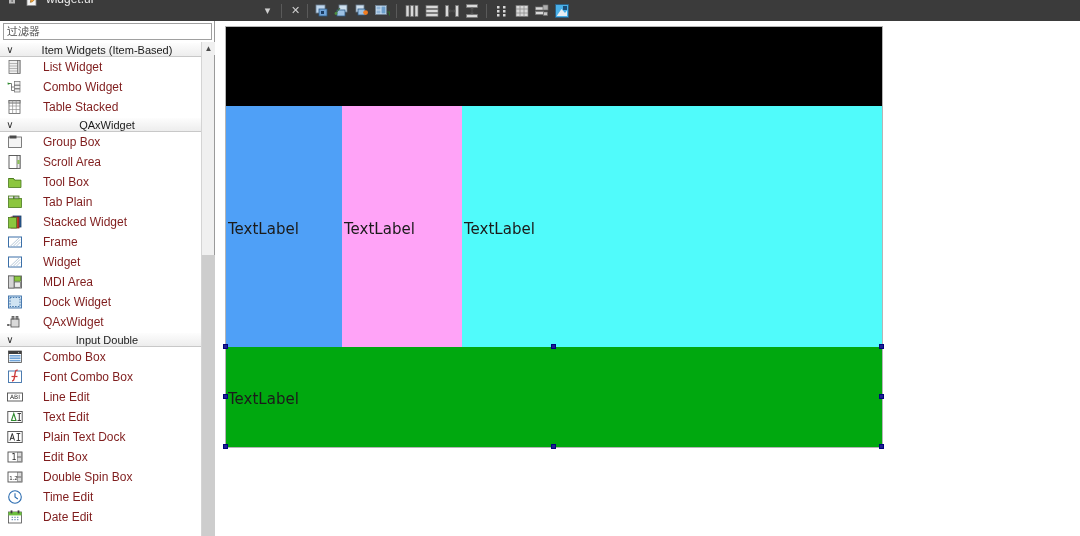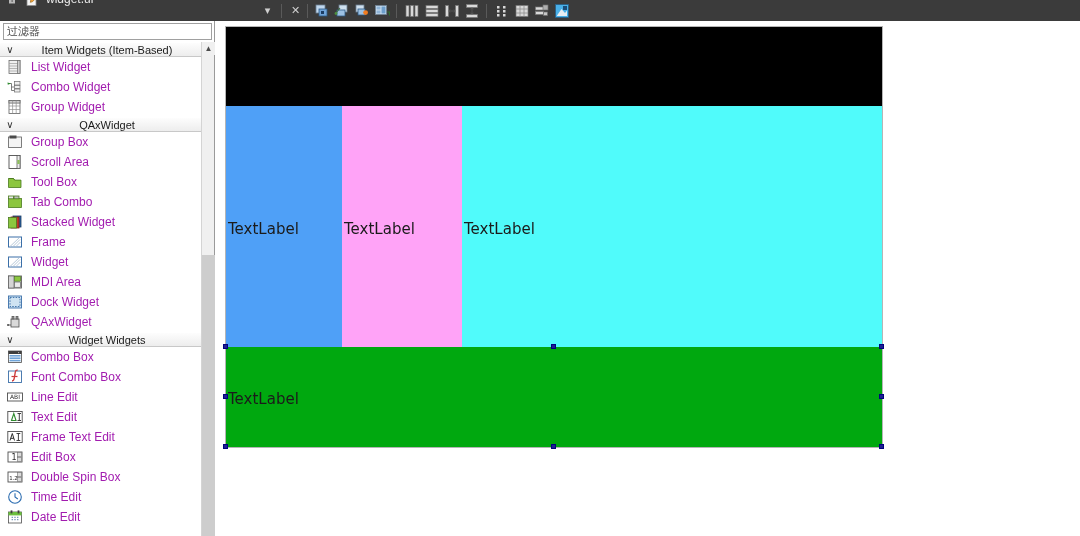--- a/index.html
+++ b/index.html
@@ -59,21 +59,21 @@
     border-top: 1px solid #ffffff; border-bottom: 1px solid #c8c8c8;
     font-size: 11px; color: #1a1a1a; position: relative;
   }
   .grouphdr .chev {
     position: absolute; left: 4px; top: 1px; width: 12px; height: 12px;
     color: #333; font-size: 10px; line-height: 12px; text-align: center;
   }
   .grouphdr .ghlabel { width: 100%; text-align: center; font-size: 11px; }
   .witem {
     height: 20px; display: flex; align-items: center; padding-left: 7px;
-    font-size: 12px; color: #a21caf;
+    font-size: 12px; color: #7f1d1d; gap: 12px;
   }
   .witem .ic { width: 16px; height: 16px; margin-right: 8px; flex: 0 0 16px;
     display:flex; align-items:center; justify-content:center; }
   .witem .lbl { white-space: nowrap; }
 
   .vscroll {
     position: absolute; right: 0px; top: 21px; width: 13px; height: 494px;
     background: #f0f0f0; border-left: 1px solid #d4d4d4;
   }
   .vscroll .uparrow {
@@ -278,21 +278,21 @@
           <span class="lbl">Combo Widget</span>
         </div>
         <div class="witem">
           <span class="ic">
             <svg width="16" height="16" viewBox="0 0 16 16">
               <rect x="2" y="1.5" width="11" height="13" fill="#ffffff" stroke="#5f5f5f" stroke-width="0.8"></rect>
               <rect x="2" y="1.5" width="11" height="2.6" fill="#cfcfcf" stroke="#5f5f5f" stroke-width="0.7"></rect>
               <path d="M5.6 1.5v13M9.2 1.5v13M2 7h11M2 10.5h11" stroke="#8e8e8e" stroke-width="0.7"></path>
             </svg>
           </span>
-          <span class="lbl">Group Widget</span>
+          <span class="lbl">Table Stacked</span>
         </div>
         <div class="grouphdr">
           <span class="chev">∨</span>
           <span class="ghlabel">QAxWidget</span>
         </div>
         <div class="witem">
           <span class="ic">
             <svg width="16" height="16" viewBox="0 0 16 16">
               <rect x="1.5" y="3" width="13" height="10.5" fill="#f4f4f4" stroke="#5f5f5f" stroke-width="0.8"></rect>
               <rect x="2.5" y="1.5" width="7" height="3" fill="#4b4b4b"></rect>
@@ -320,21 +320,21 @@
           <span class="lbl">Tool Box</span>
         </div>
         <div class="witem">
           <span class="ic">
             <svg width="16" height="16" viewBox="0 0 16 16">
               <rect x="1.5" y="4.5" width="13" height="9" fill="#8cc63f" stroke="#4a7a1e" stroke-width="0.8"></rect>
               <rect x="1.5" y="2" width="5" height="2.8" fill="#e8e8e8" stroke="#4a7a1e" stroke-width="0.8"></rect>
               <rect x="7" y="2" width="5" height="2.8" fill="#bdbdbd" stroke="#4a7a1e" stroke-width="0.8"></rect>
             </svg>
           </span>
-          <span class="lbl">Tab Combo</span>
+          <span class="lbl">Tab Plain</span>
         </div>
         <div class="witem">
           <span class="ic">
             <svg width="16" height="16" viewBox="0 0 16 16">
               <rect x="6" y="2" width="8" height="11" fill="#2b5f9e" stroke="#1b3c63" stroke-width="0.8"></rect>
               <rect x="4" y="3" width="8" height="11" fill="#c0392b" stroke="#7d2018" stroke-width="0.8"></rect>
               <rect x="1.5" y="3.5" width="8" height="10.5" fill="#8cc63f" stroke="#4a7a1e" stroke-width="0.8"></rect>
             </svg>
           </span>
           <span class="lbl">Stacked Widget</span>
@@ -384,21 +384,21 @@
               <rect x="5" y="2.5" width="2" height="2.5" fill="#9a9a9a" stroke="#4f4f4f" stroke-width="0.7"></rect>
               <rect x="9" y="2.5" width="2" height="2.5" fill="#9a9a9a" stroke="#4f4f4f" stroke-width="0.7"></rect>
               <path d="M1 11h3" stroke="#4f4f4f" stroke-width="0.9"></path>
               <circle cx="1" cy="11" r="1" fill="#4f4f4f"></circle>
             </svg>
           </span>
           <span class="lbl">QAxWidget</span>
         </div>
         <div class="grouphdr">
           <span class="chev">∨</span>
-          <span class="ghlabel">Widget Widgets</span>
+          <span class="ghlabel">Input Double</span>
         </div>
         <div class="witem">
           <span class="ic">
             <svg width="16" height="16" viewBox="0 0 16 16">
               <rect x="1.5" y="2" width="13" height="11.5" fill="#ffffff" stroke="#4f4f4f" stroke-width="0.8"></rect>
               <rect x="1.5" y="2" width="13" height="3" fill="#3f3f3f"></rect>
               <path d="M11 3.2l1.4 0-0.7 1z" fill="#ffffff"></path>
               <rect x="2.5" y="6" width="11" height="1.6" fill="#6fa3d8"></rect>
               <rect x="2.5" y="8.4" width="11" height="1.6" fill="#6fa3d8"></rect>
               <rect x="2.5" y="10.8" width="11" height="1.6" fill="#6fa3d8"></rect>
@@ -436,21 +436,21 @@
           <span class="lbl">Text Edit</span>
         </div>
         <div class="witem">
           <span class="ic">
             <svg width="16" height="16" viewBox="0 0 16 16">
               <rect x="0.8" y="2.5" width="14.4" height="11" fill="#ffffff" stroke="#4f4f4f" stroke-width="0.9"></rect>
               <path d="M3 11.5 L5.3 4.5 L7.5 11.5 M3.9 9.3h2.9" fill="none" stroke="#2b2b2b" stroke-width="1"></path>
               <path d="M9.5 4.5h3.8M11.4 4.5v7M9.5 11.5h3.8" stroke="#2b2b2b" stroke-width="0.9"></path>
             </svg>
           </span>
-          <span class="lbl">Frame Text Edit</span>
+          <span class="lbl">Plain Text Dock</span>
         </div>
         <div class="witem">
           <span class="ic">
             <svg width="16" height="16" viewBox="0 0 16 16">
               <rect x="1" y="3" width="14" height="10" fill="#ffffff" stroke="#4f4f4f" stroke-width="0.9"></rect>
               <text x="4.6" y="11" font-size="8" fill="#2b2b2b" font-family="DejaVu Sans">1</text>
               <rect x="10.5" y="3.5" width="4" height="4.2" fill="#dcdcdc" stroke="#6f6f6f" stroke-width="0.6"></rect>
               <rect x="10.5" y="8.3" width="4" height="4.2" fill="#dcdcdc" stroke="#6f6f6f" stroke-width="0.6"></rect>
             </svg>
           </span>

